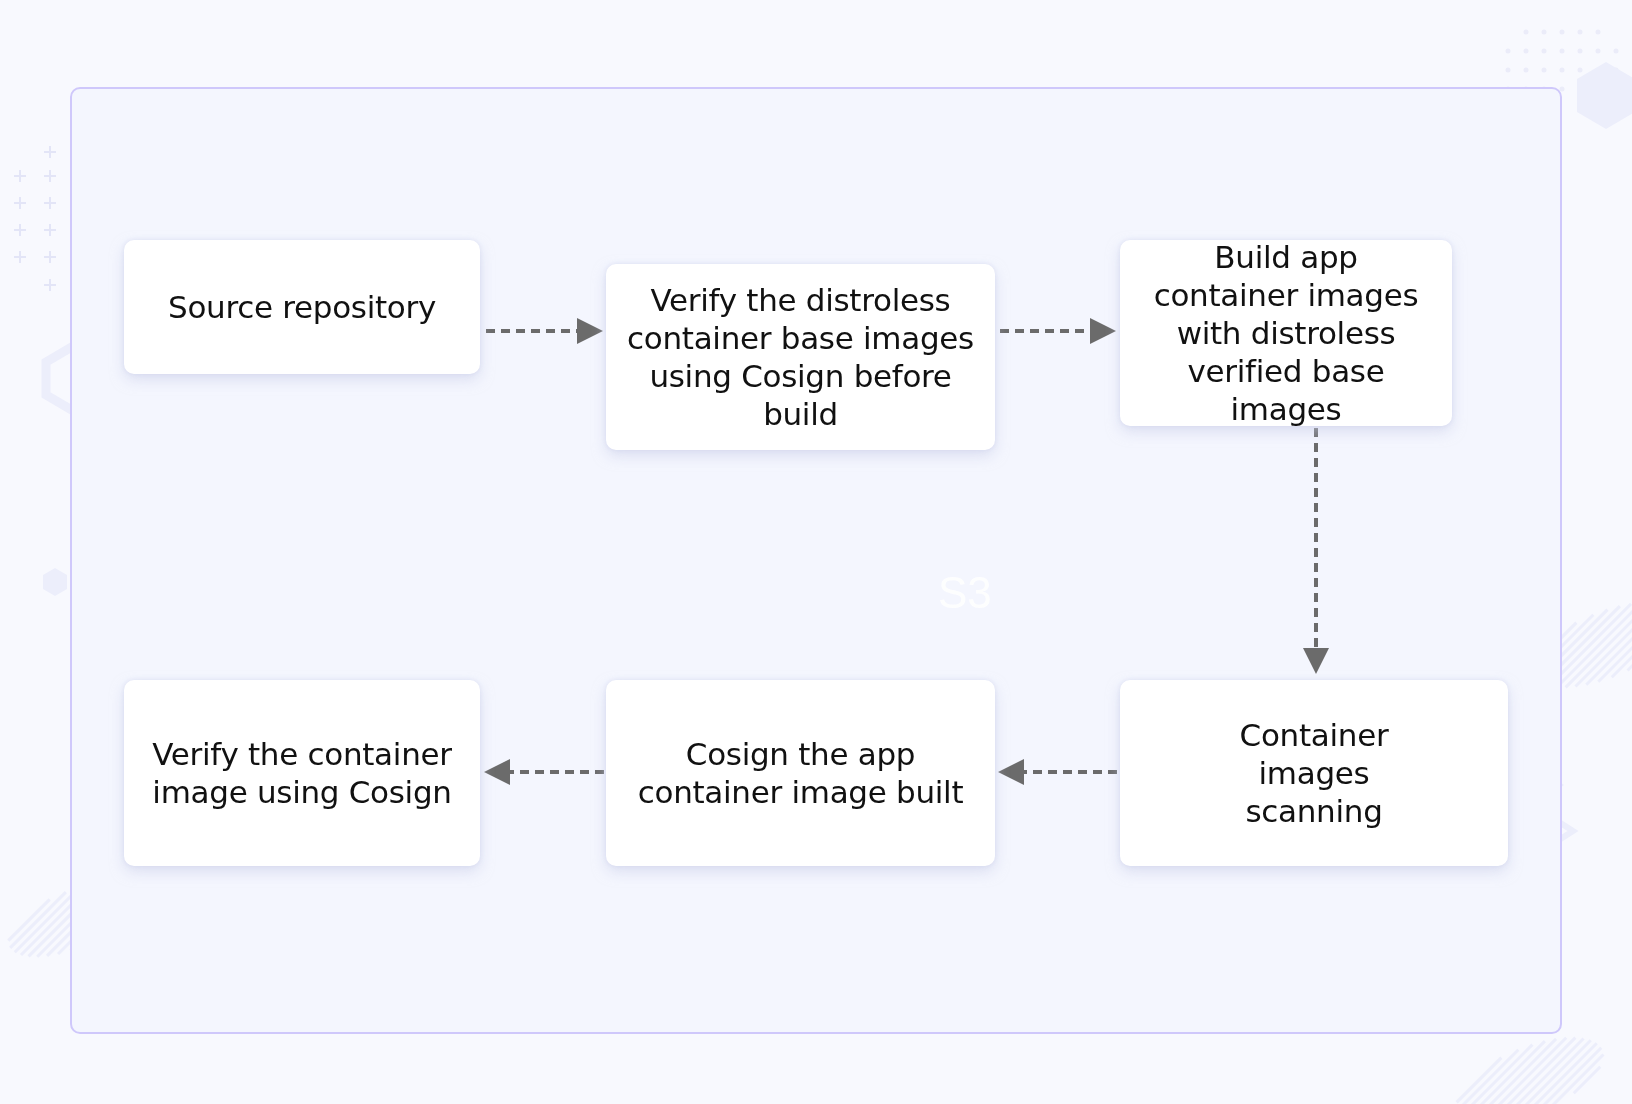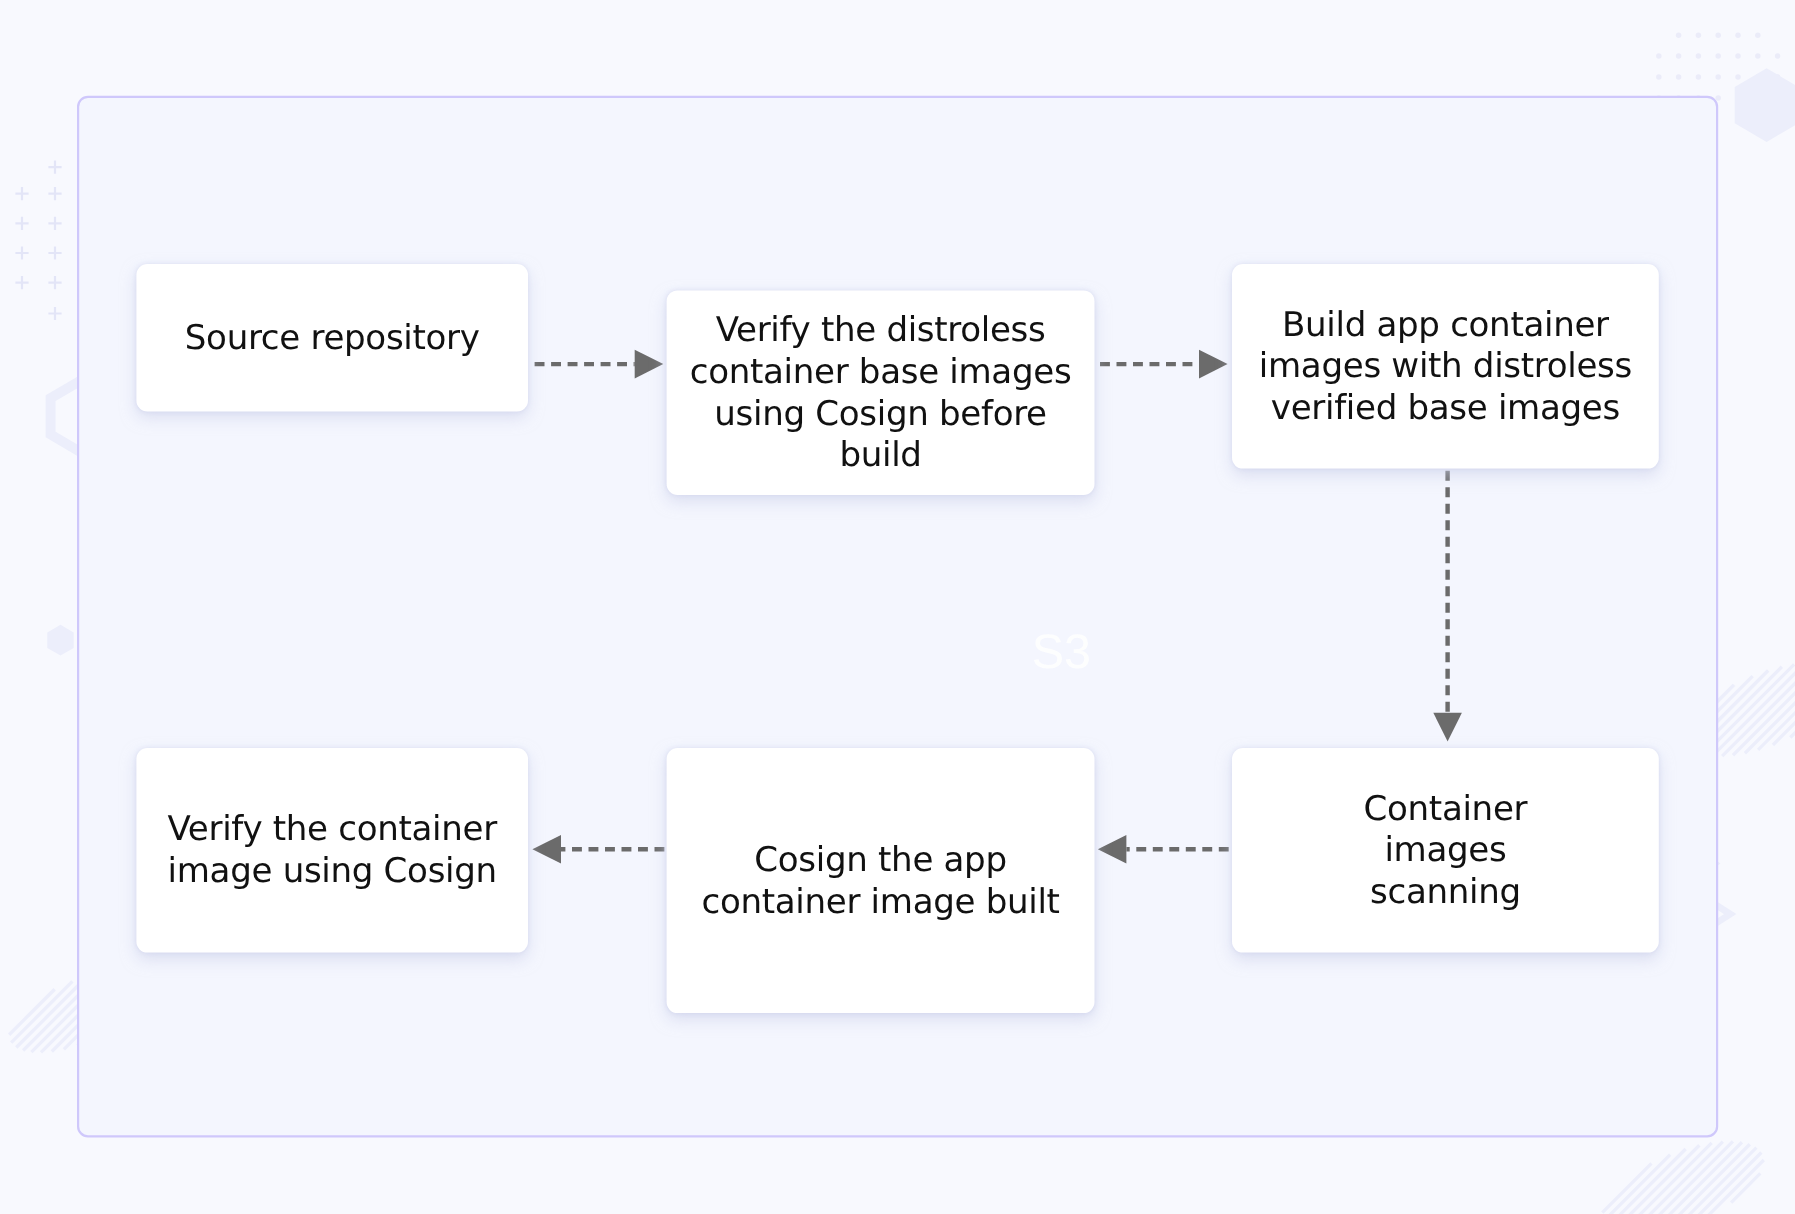--- a/index.html
+++ b/index.html
@@ -179,24 +179,24 @@
       <polygon points="484,772 510,759 510,785" fill="#6b6b6b"></polygon>
     </g>
 </svg>
 
 <div class="node" style="left:124px;top:240px;width:356px;height:134px;">
   <span>Source repository</span>
 </div>
 <div class="node" style="left:606px;top:240px;width:389px;height:186px;margin-top:24px;">
   <span>Verify the distroless container base images using Cosign before build</span>
 </div>
-<div class="node" style="left:1120px;top:240px;width:388px;height:186px;">
+<div class="node" style="left:1120px;top:240px;width:332px;height:186px;">
   <span>Build app container images with distroless verified base images</span>
 </div>
 <div class="node" style="left:1120px;top:680px;width:388px;height:186px;">
   <span style="padding:0 60px;">Container images scanning</span>
 </div>
-<div class="node" style="left:606px;top:680px;width:389px;height:241px;">
+<div class="node" style="left:606px;top:680px;width:389px;height:186px;">
   <span style="padding:0 8px;">Cosign the app container image built</span>
 </div>
 <div class="node" style="left:124px;top:680px;width:356px;height:186px;">
   <span>Verify the container image using Cosign</span>
 </div>
 
 </body></html>

